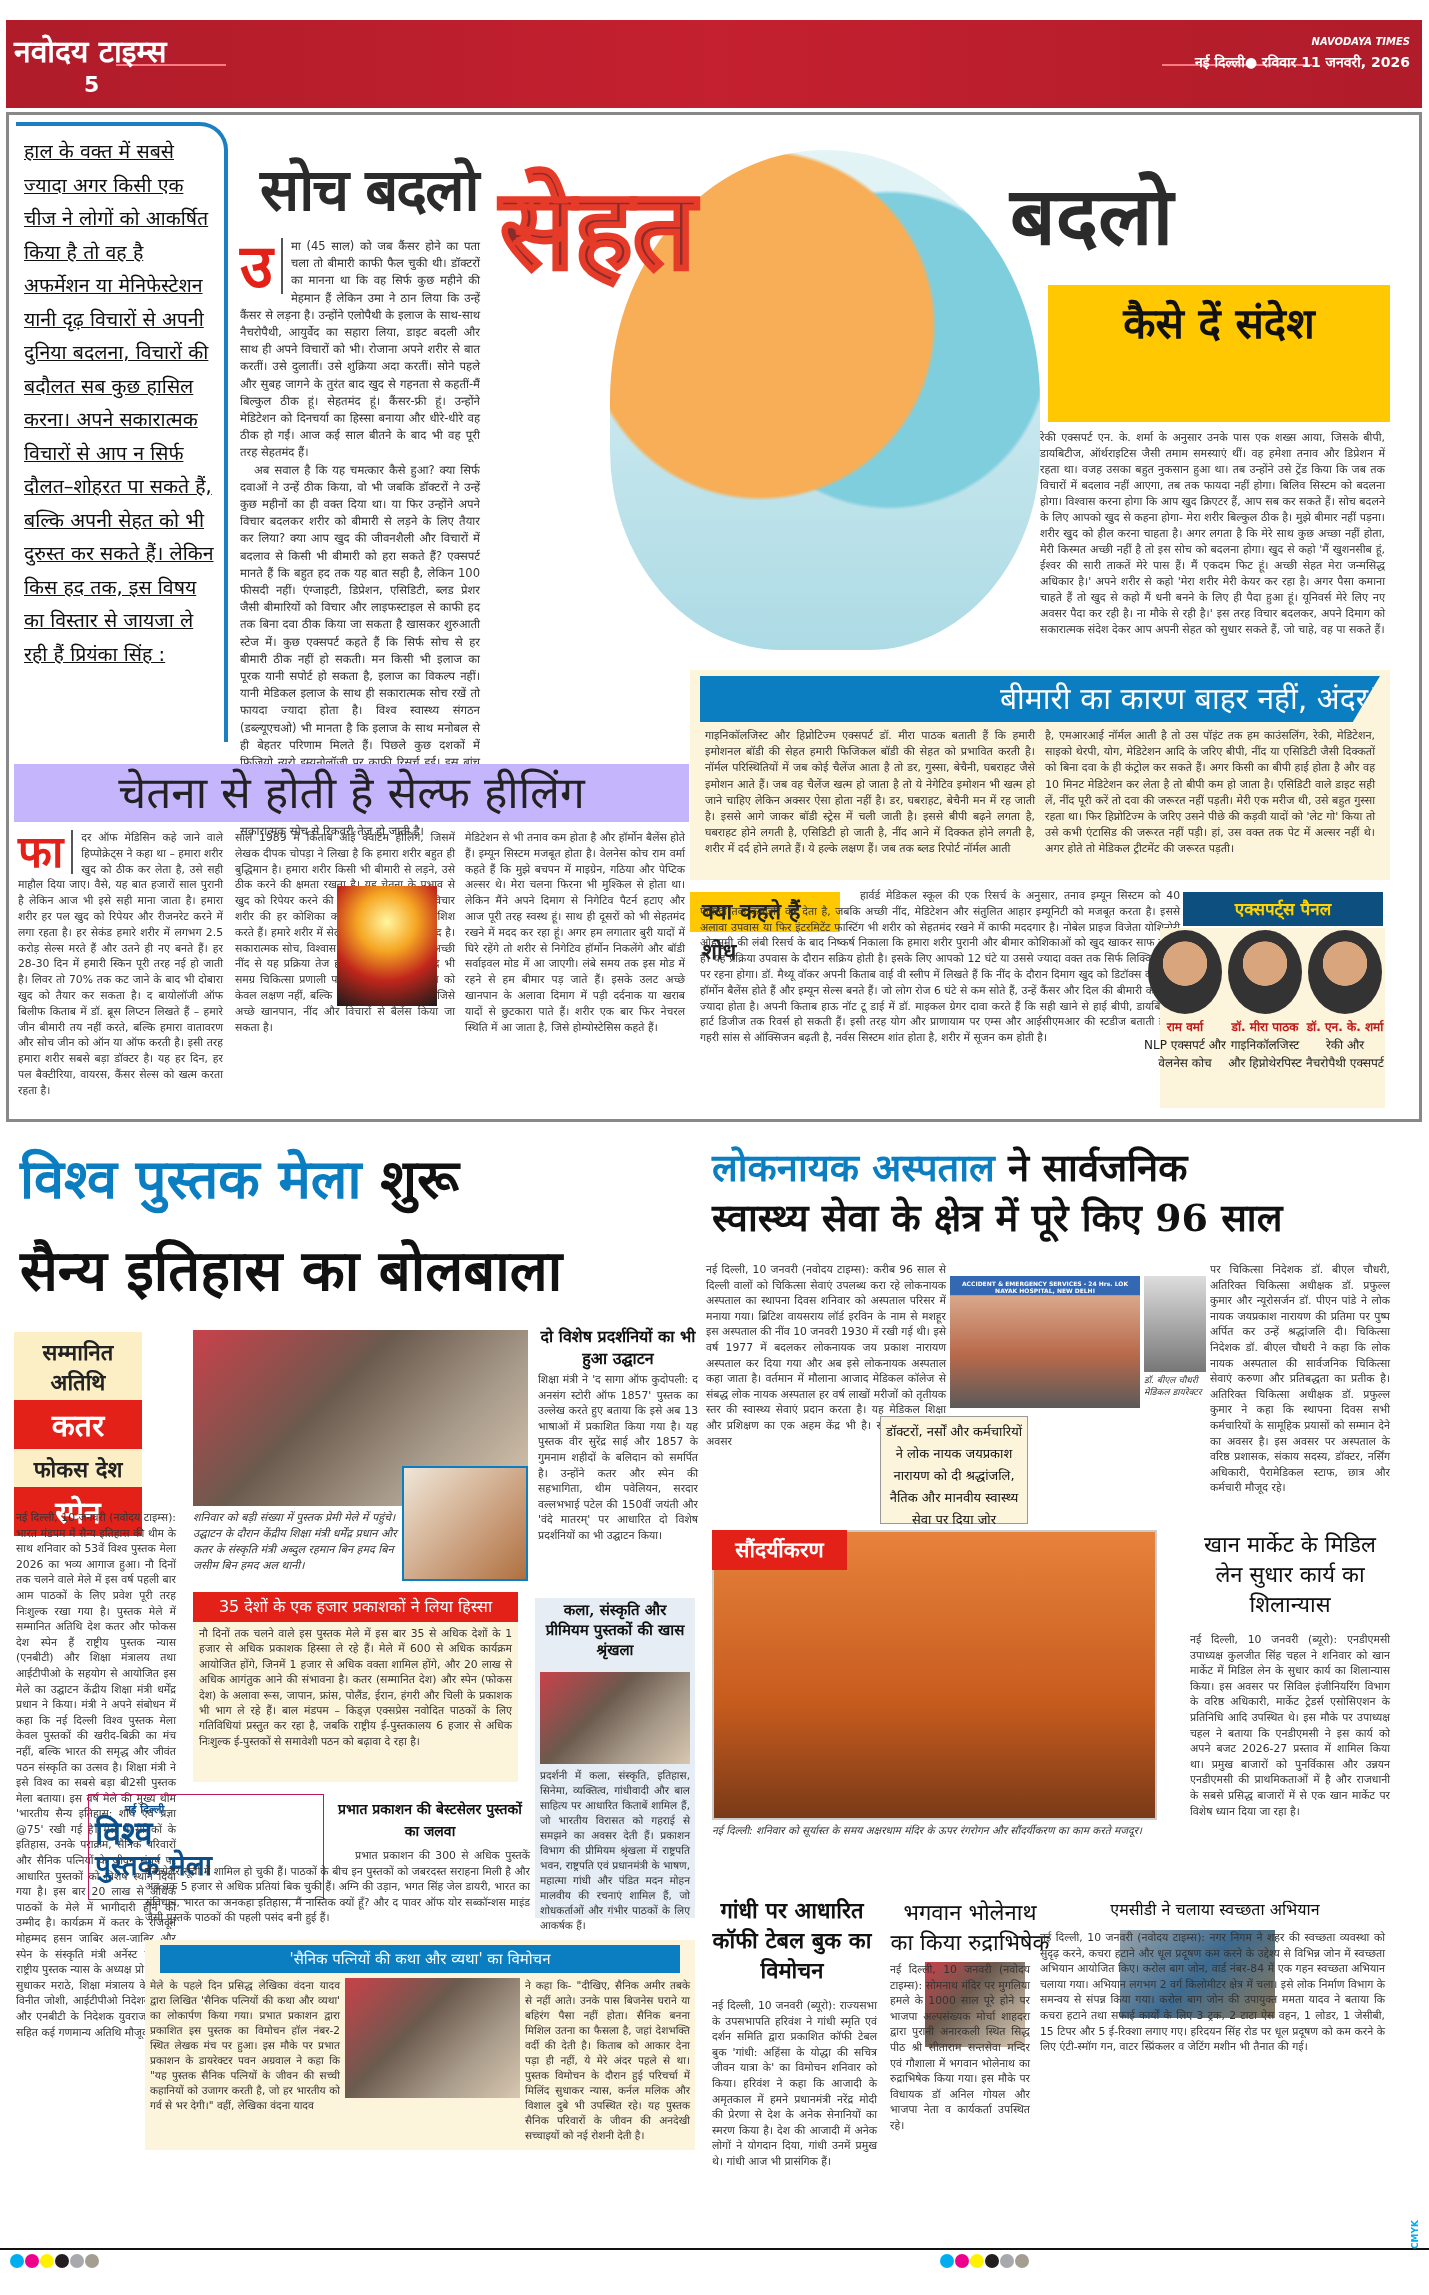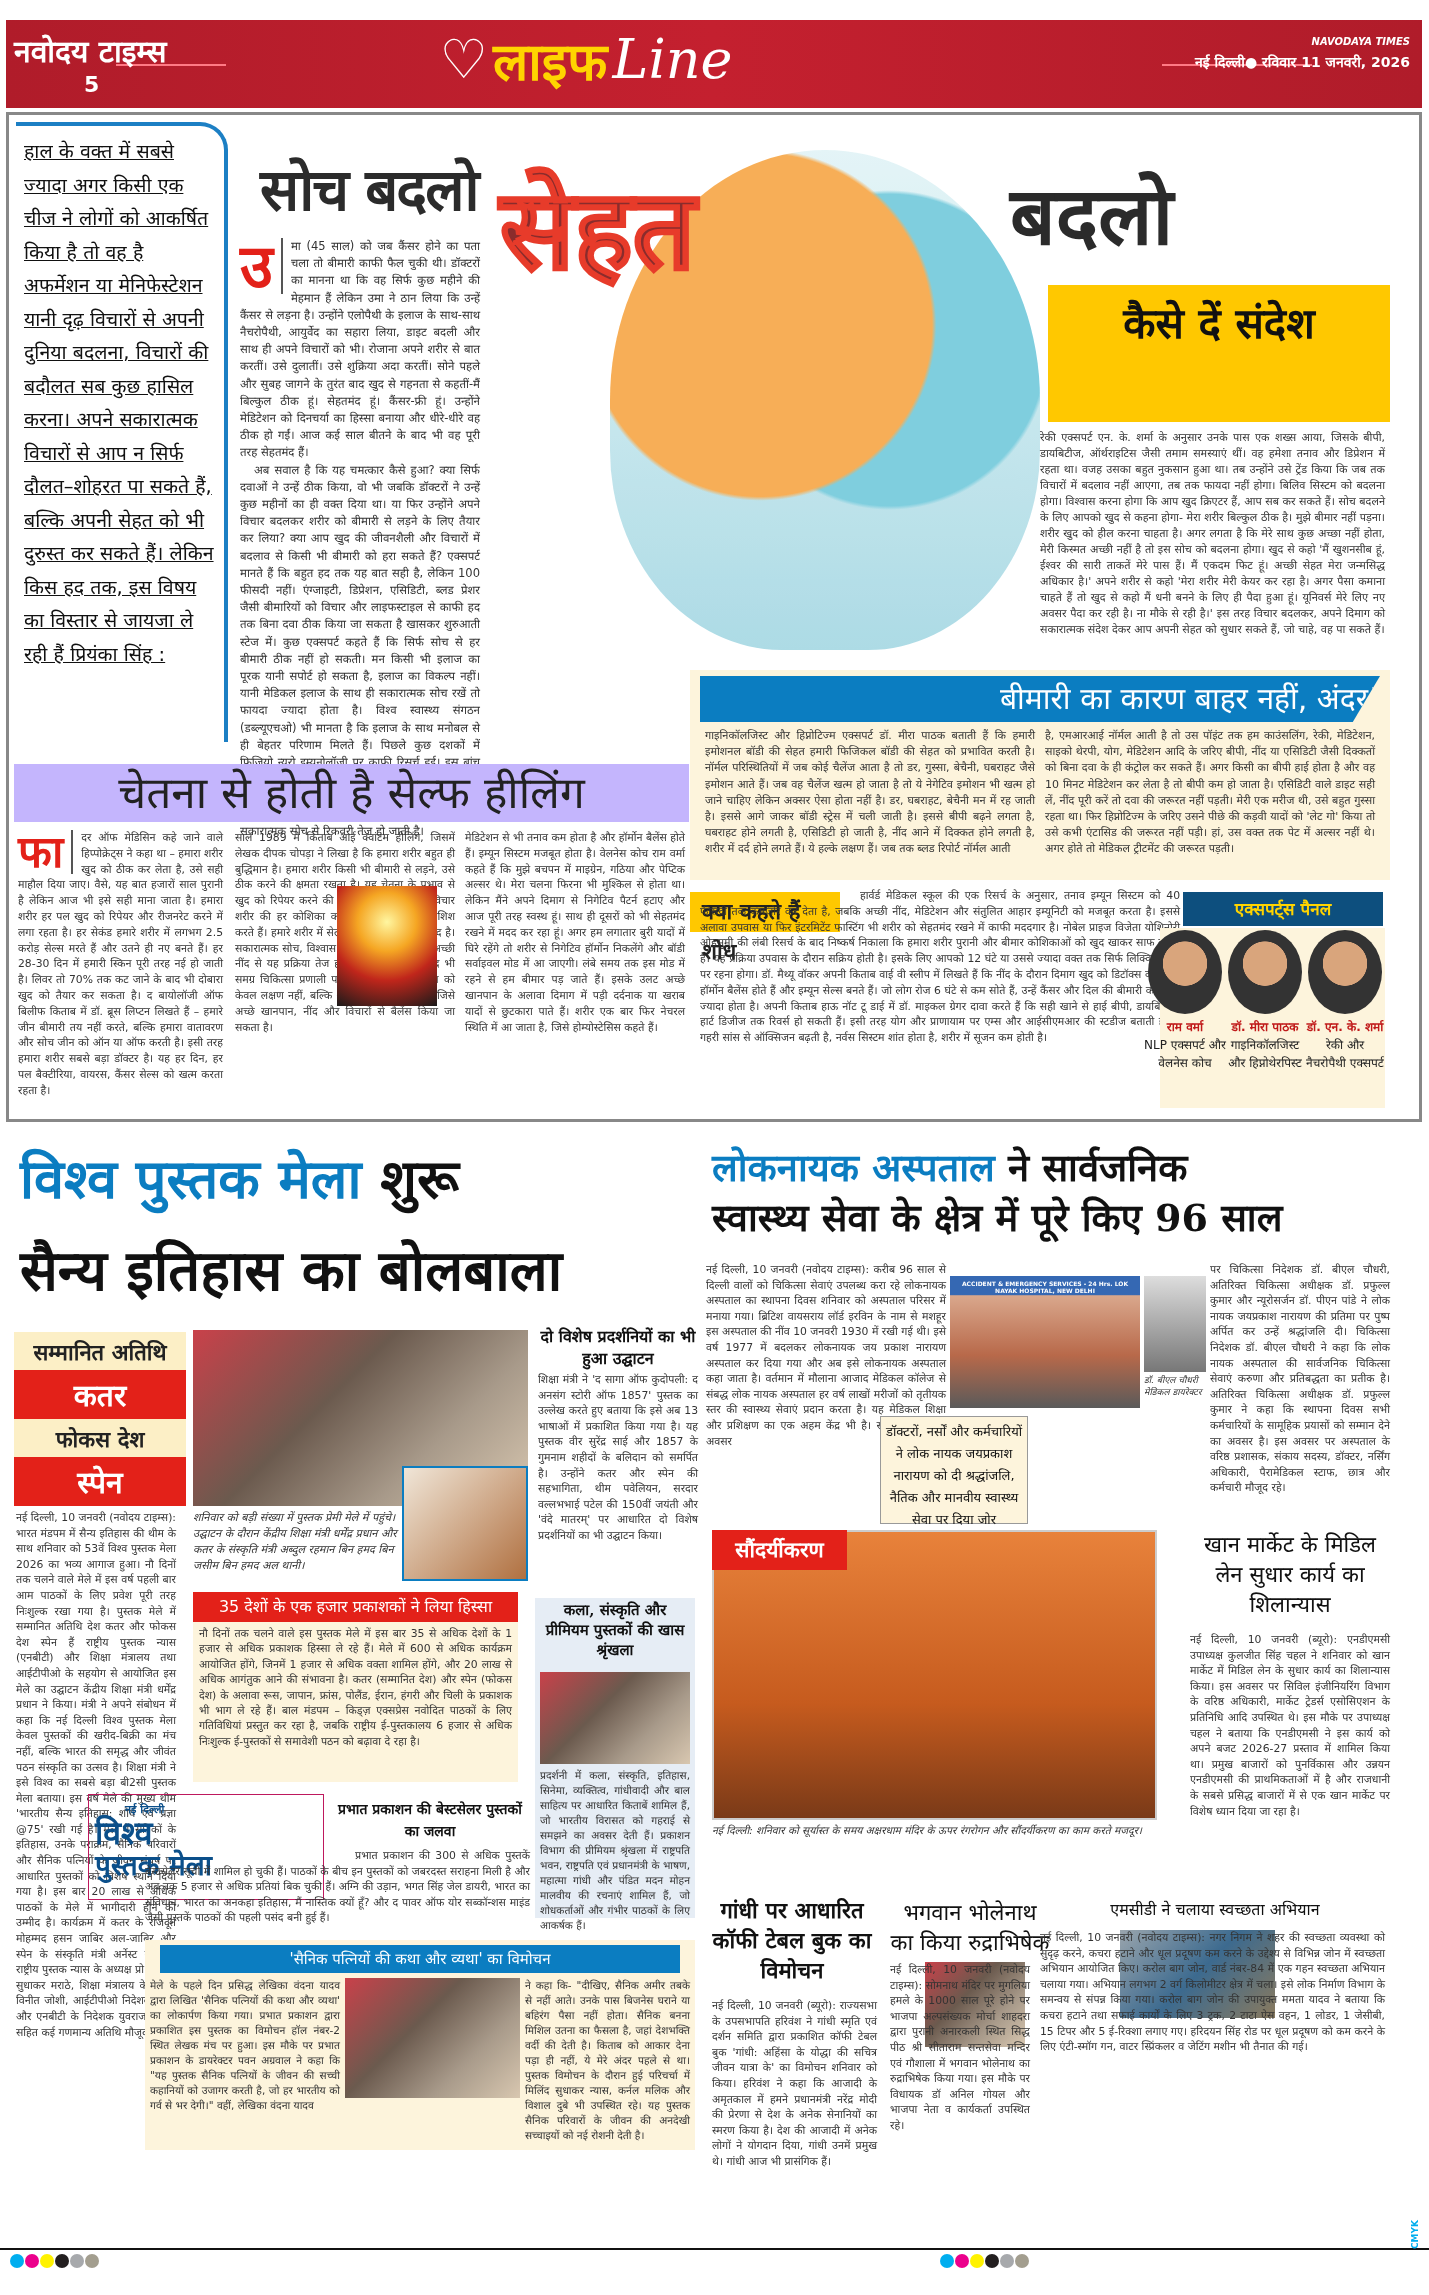--- a/index.html
+++ b/index.html
@@ -32,21 +32,21 @@
 .panel-head{left:1183px;top:892px;width:200px;height:34px;background:#0d4f7e;color:#ffd400;font-size:17px;font-weight:bold;text-align:center;line-height:34px}
 .expert{top:930px;width:100px;text-align:center;font-size:12px;line-height:18px}
 .face{width:88px;height:100px;margin:0 auto 4px;border-radius:50%;background:radial-gradient(circle at 50% 40%,#d9a57c 0 35%,#333 36% 100%)}
 .ename{color:#c01a1a;font-weight:bold}
 .big-blue{left:20px;top:1140px;font-size:54px;font-weight:bold;color:#0b7dc1;font-family:"DejaVu Serif",serif}
 .big-blue span{color:#111}
 .big-black{left:20px;top:1230px;font-size:56px;font-weight:bold;color:#111;font-family:"DejaVu Serif",serif}
 .hosp-h1{left:712px;top:1140px;font-size:38px;font-weight:bold;color:#0b7dc1;font-family:"DejaVu Serif",serif}
 .hosp-h1 span{color:#111}
 .hosp-h2{left:712px;top:1190px;font-size:38px;font-weight:bold;color:#111;font-family:"DejaVu Serif",serif}
-.guest{left:14px;top:1332px;width:172px;text-align:center}
+.guest{left:14px;top:1332px;width:128px;text-align:center}
 .guest .cr{background:#fcefc6;font-size:22px;font-weight:bold;padding:4px 0}
 .guest .rd{background:#e32119;color:#fff;font-size:30px;font-weight:bold;padding:4px 0}
 .photo{background:linear-gradient(135deg,#c9414a,#6b5a4e 40%,#a89a8a 70%,#d8c7b0)}
 .caption{font-size:11px;font-style:italic;line-height:16px;color:#333}
 .sub-h{font-weight:bold;color:#111;text-align:center;font-family:"DejaVu Serif",serif}
 .red-band{left:193px;top:1592px;width:325px;height:30px;background:#e32119;color:#fff;font-size:16px;text-align:center;line-height:30px}
 .blue-band{left:330px;top:2062px;width:360px;height:28px;background:#0b7dc1;color:#fff;font-size:15px;text-align:center;line-height:28px}
 .logo-box{left:88px;top:1794px;width:236px;height:106px;border:1px solid #be185d;padding:6px}
 .saund{left:712px;top:1530px;width:445px;height:290px;background:linear-gradient(180deg,#e8823b,#c65b1e 60%,#7a3a18);border:2px solid #ccc}
 .saund-tag{left:712px;top:1530px;width:135px;height:40px;background:#e32119;color:#fff;font-size:21px;font-weight:bold;line-height:40px;text-align:center}
@@ -54,25 +54,20 @@
 .divline{height:2px;background:#111}
 </style>
 </head>
 <body>
 
 <div class="abs masthead">
   <div class="abs wave" style="left:110px;width:110px"></div>
   <div class="abs wave" style="right:110px;width:150px"></div>
   <div class="abs mh-brand">नवोदय टाइम्स</div>
   <div class="abs mh-page">5</div>
-  <div class="abs mh-title">
-    <span class="mh-heart">♡</span>
-    <span class="mh-life">लाइफ</span>
-    <span class="mh-line">Line</span>
-  </div>
   <div class="abs mh-right1">NAVODAYA TIMES</div>
   <div class="abs mh-right2">नई दिल्ली● रविवार 11 जनवरी, 2026</div>
 </div>
 
 <div class="abs topbox"></div>
 <div class="abs intro-border"></div>
 <div class="abs intro">हाल के वक्त में सबसे ज्यादा अगर किसी एक चीज ने लोगों को आकर्षित किया है तो वह है अफर्मेशन या मेनिफेस्टेशन यानी दृढ़ विचारों से अपनी दुनिया बदलना, विचारों की बदौलत सब कुछ हासिल करना। अपने सकारात्मक विचारों से आप न सिर्फ दौलत–शोहरत पा सकते हैं, बल्कि अपनी सेहत को भी दुरुस्त कर सकते हैं। लेकिन किस हद तक, इस विषय का विस्तार से जायजा ले रही हैं प्रियंका सिंह :</div>
 
 <div class="abs head-art"></div>
 <div class="abs h-soch">सोच बदलो</div>

